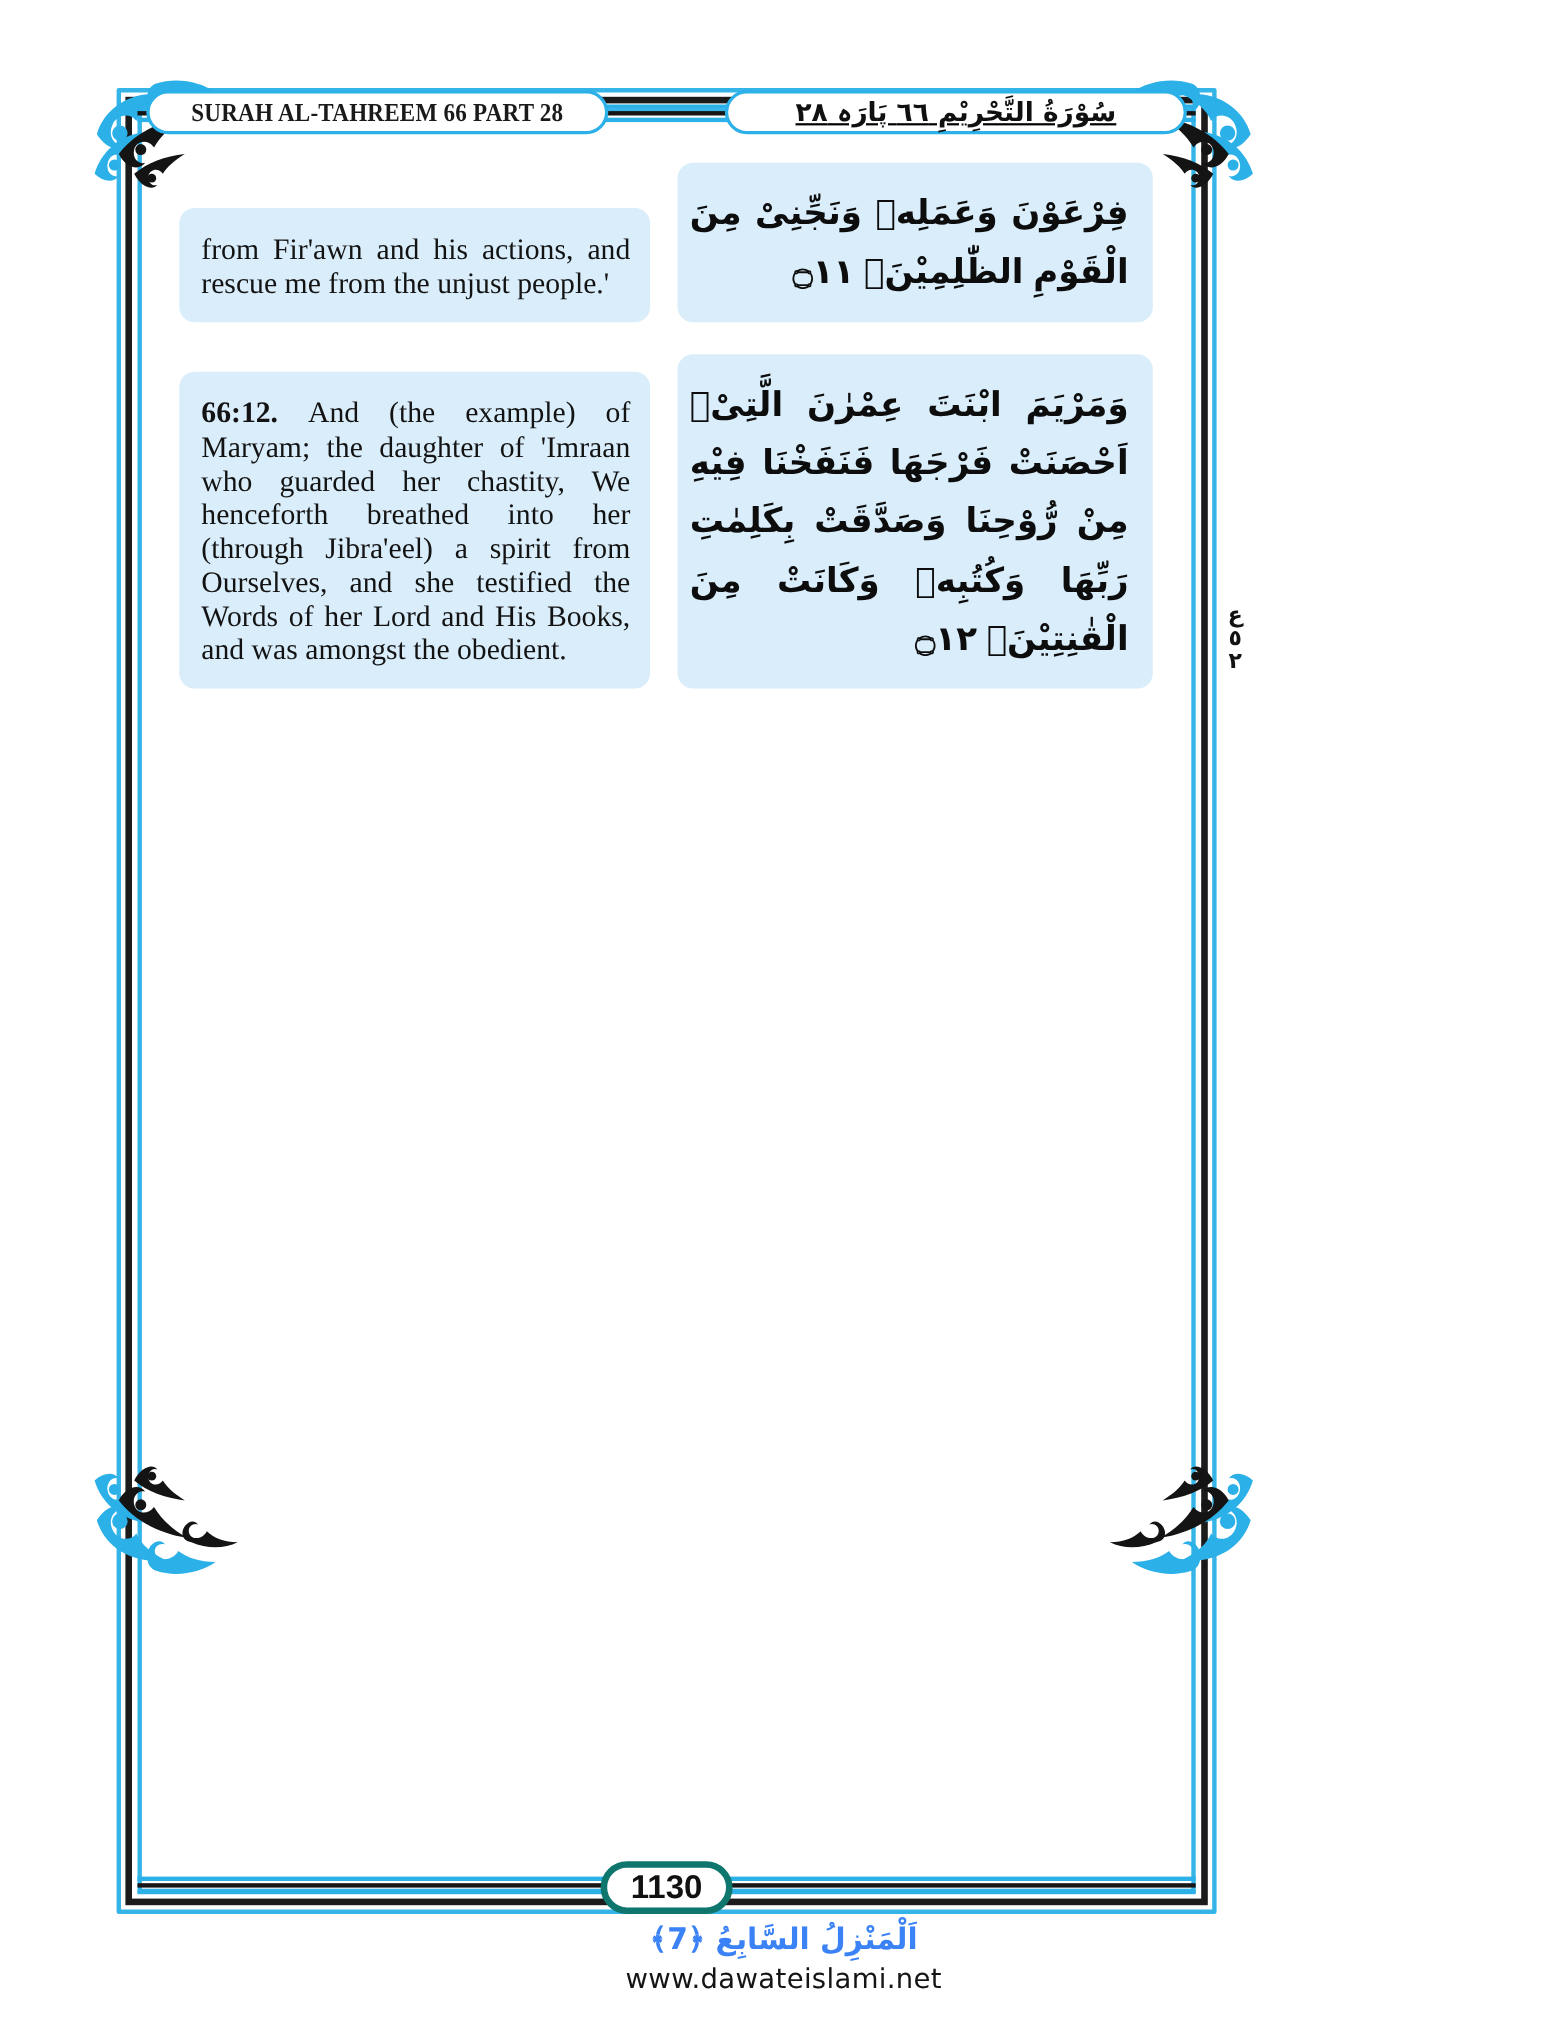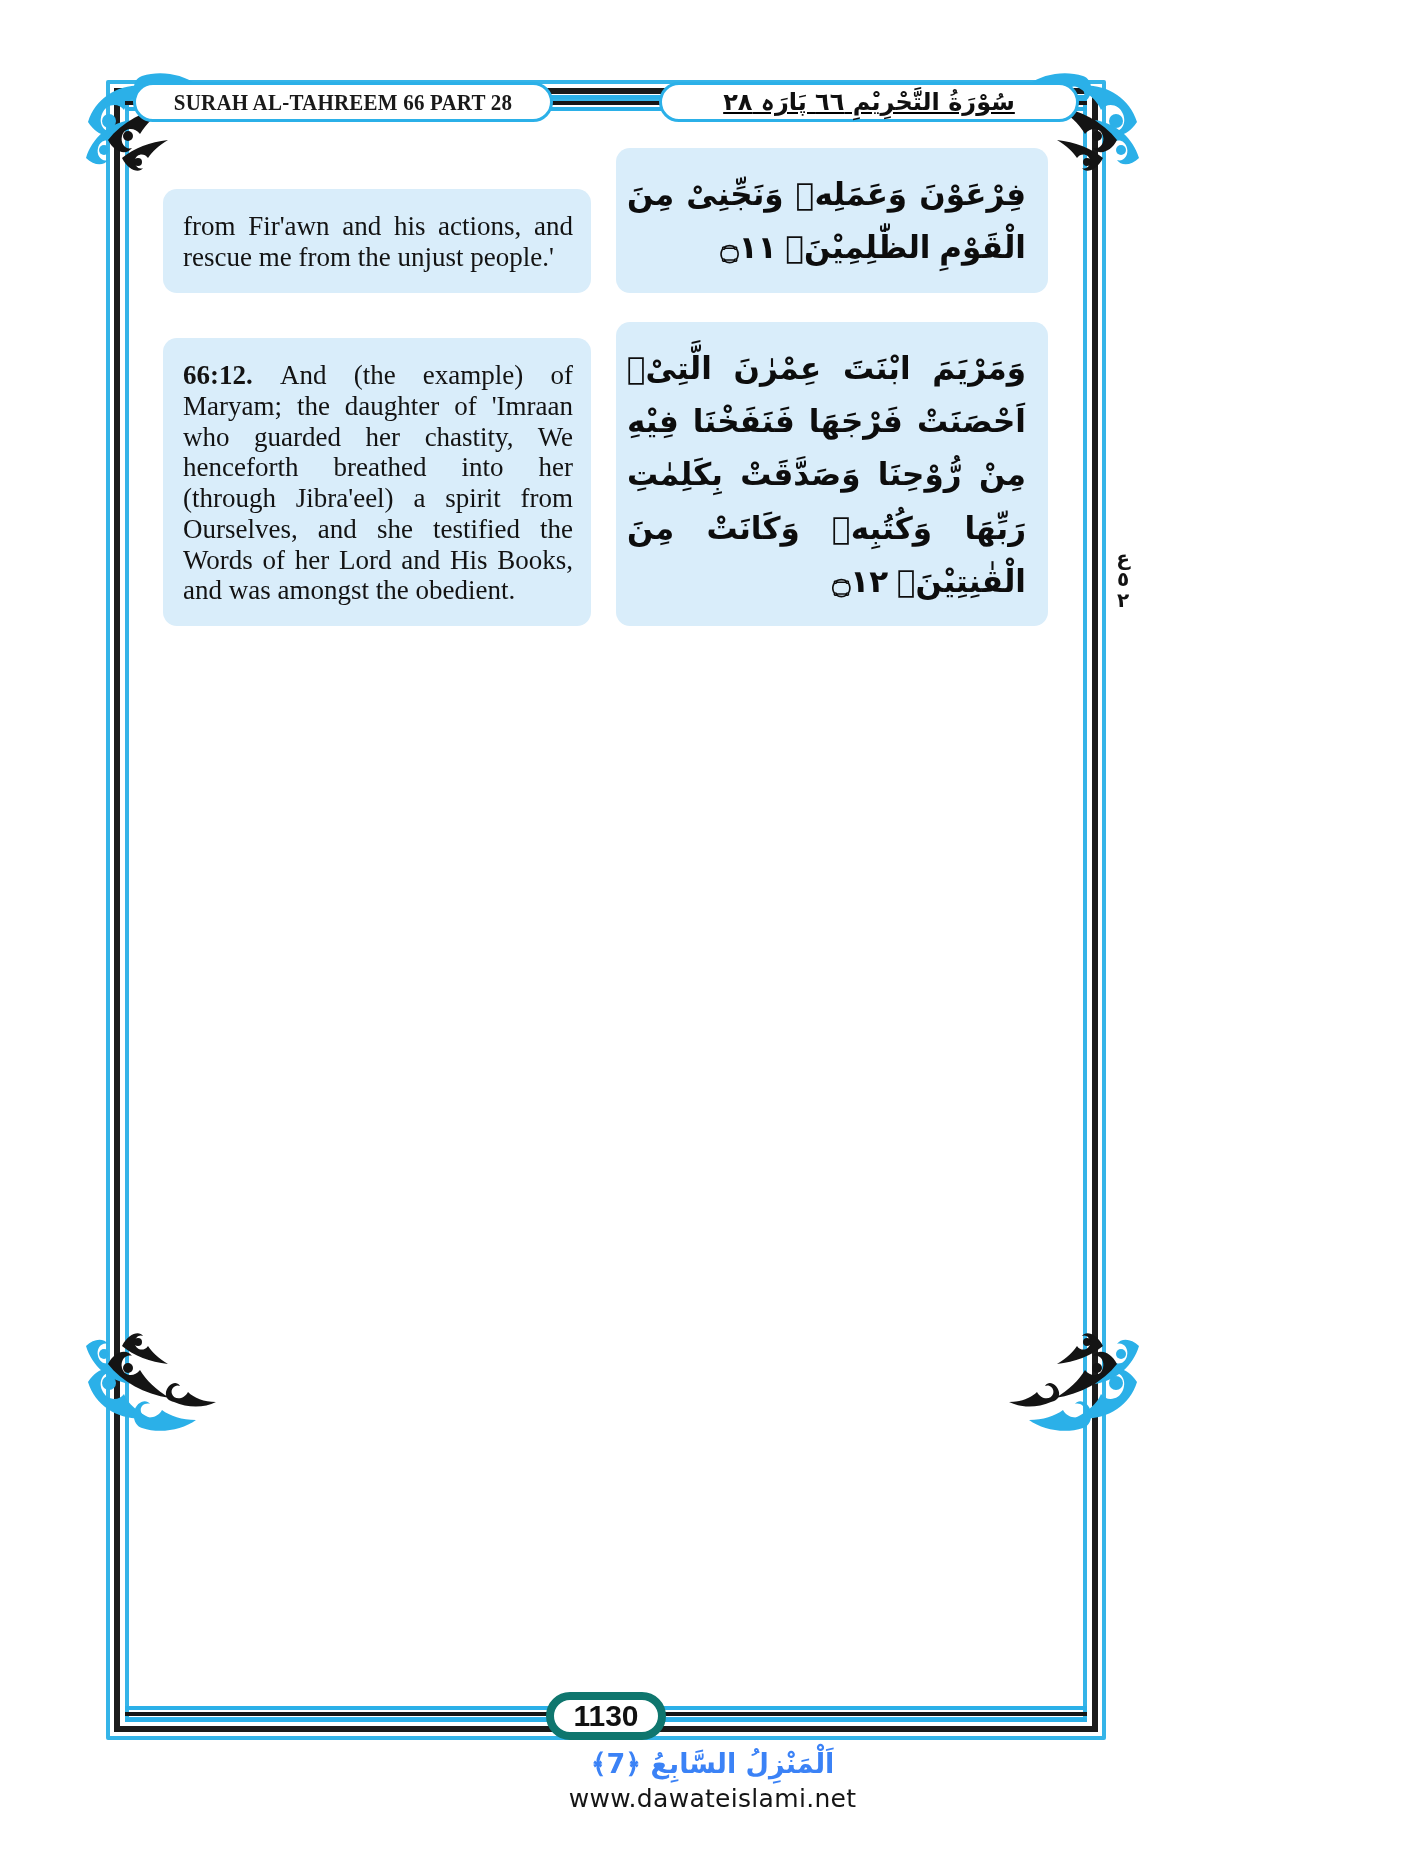--- a/index.html
+++ b/index.html
@@ -146,21 +146,21 @@
     position: absolute; left:0; right:0; top:6px; height:4px; background:#161616;
   }
   #page-number-pill {
     position: absolute;
     left: 50%;
     transform: translateX(-50%);
     top: 0;
     width: 120px;
     height: 48px;
     background: #ffffff;
-    border: 8px solid #0f766e;
+    border: 6px solid #0f766e;
     border-radius: 26px;
     box-sizing: border-box;
     display: flex;
     align-items: center;
     justify-content: center;
   }
   #page-number {
     font-family: "Liberation Sans", sans-serif;
     font-weight: bold;
     font-size: 30px;

